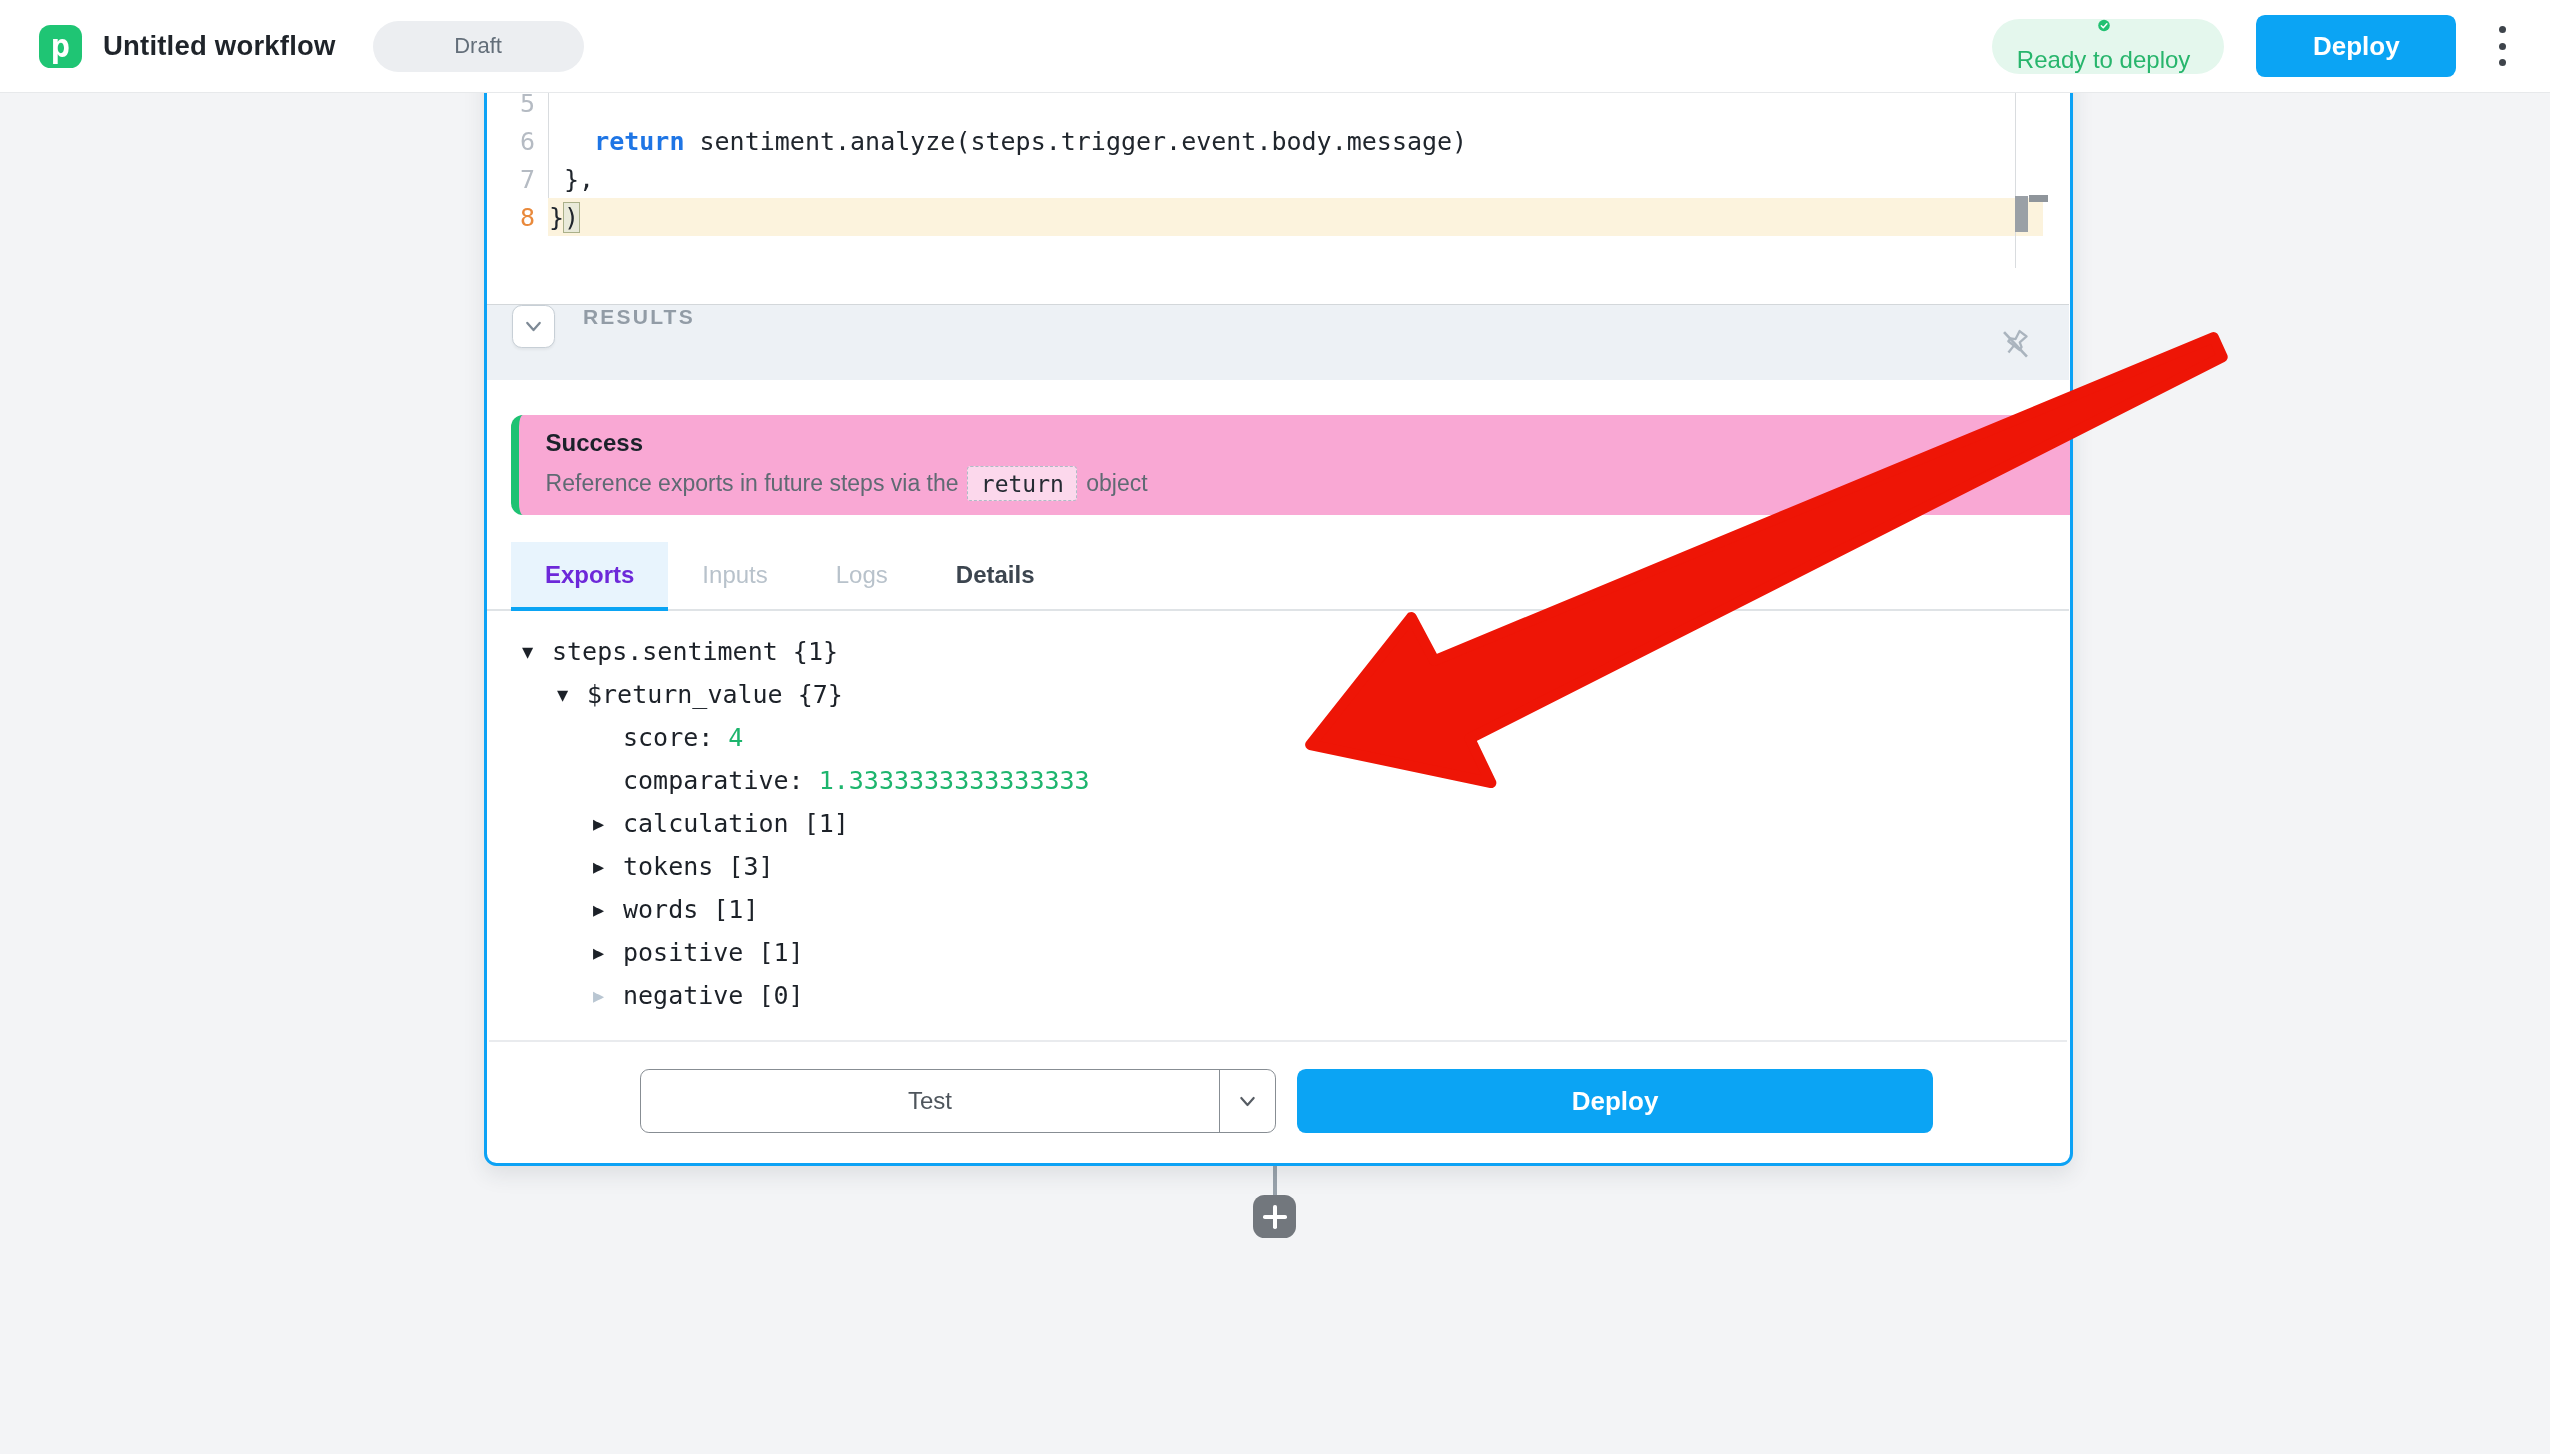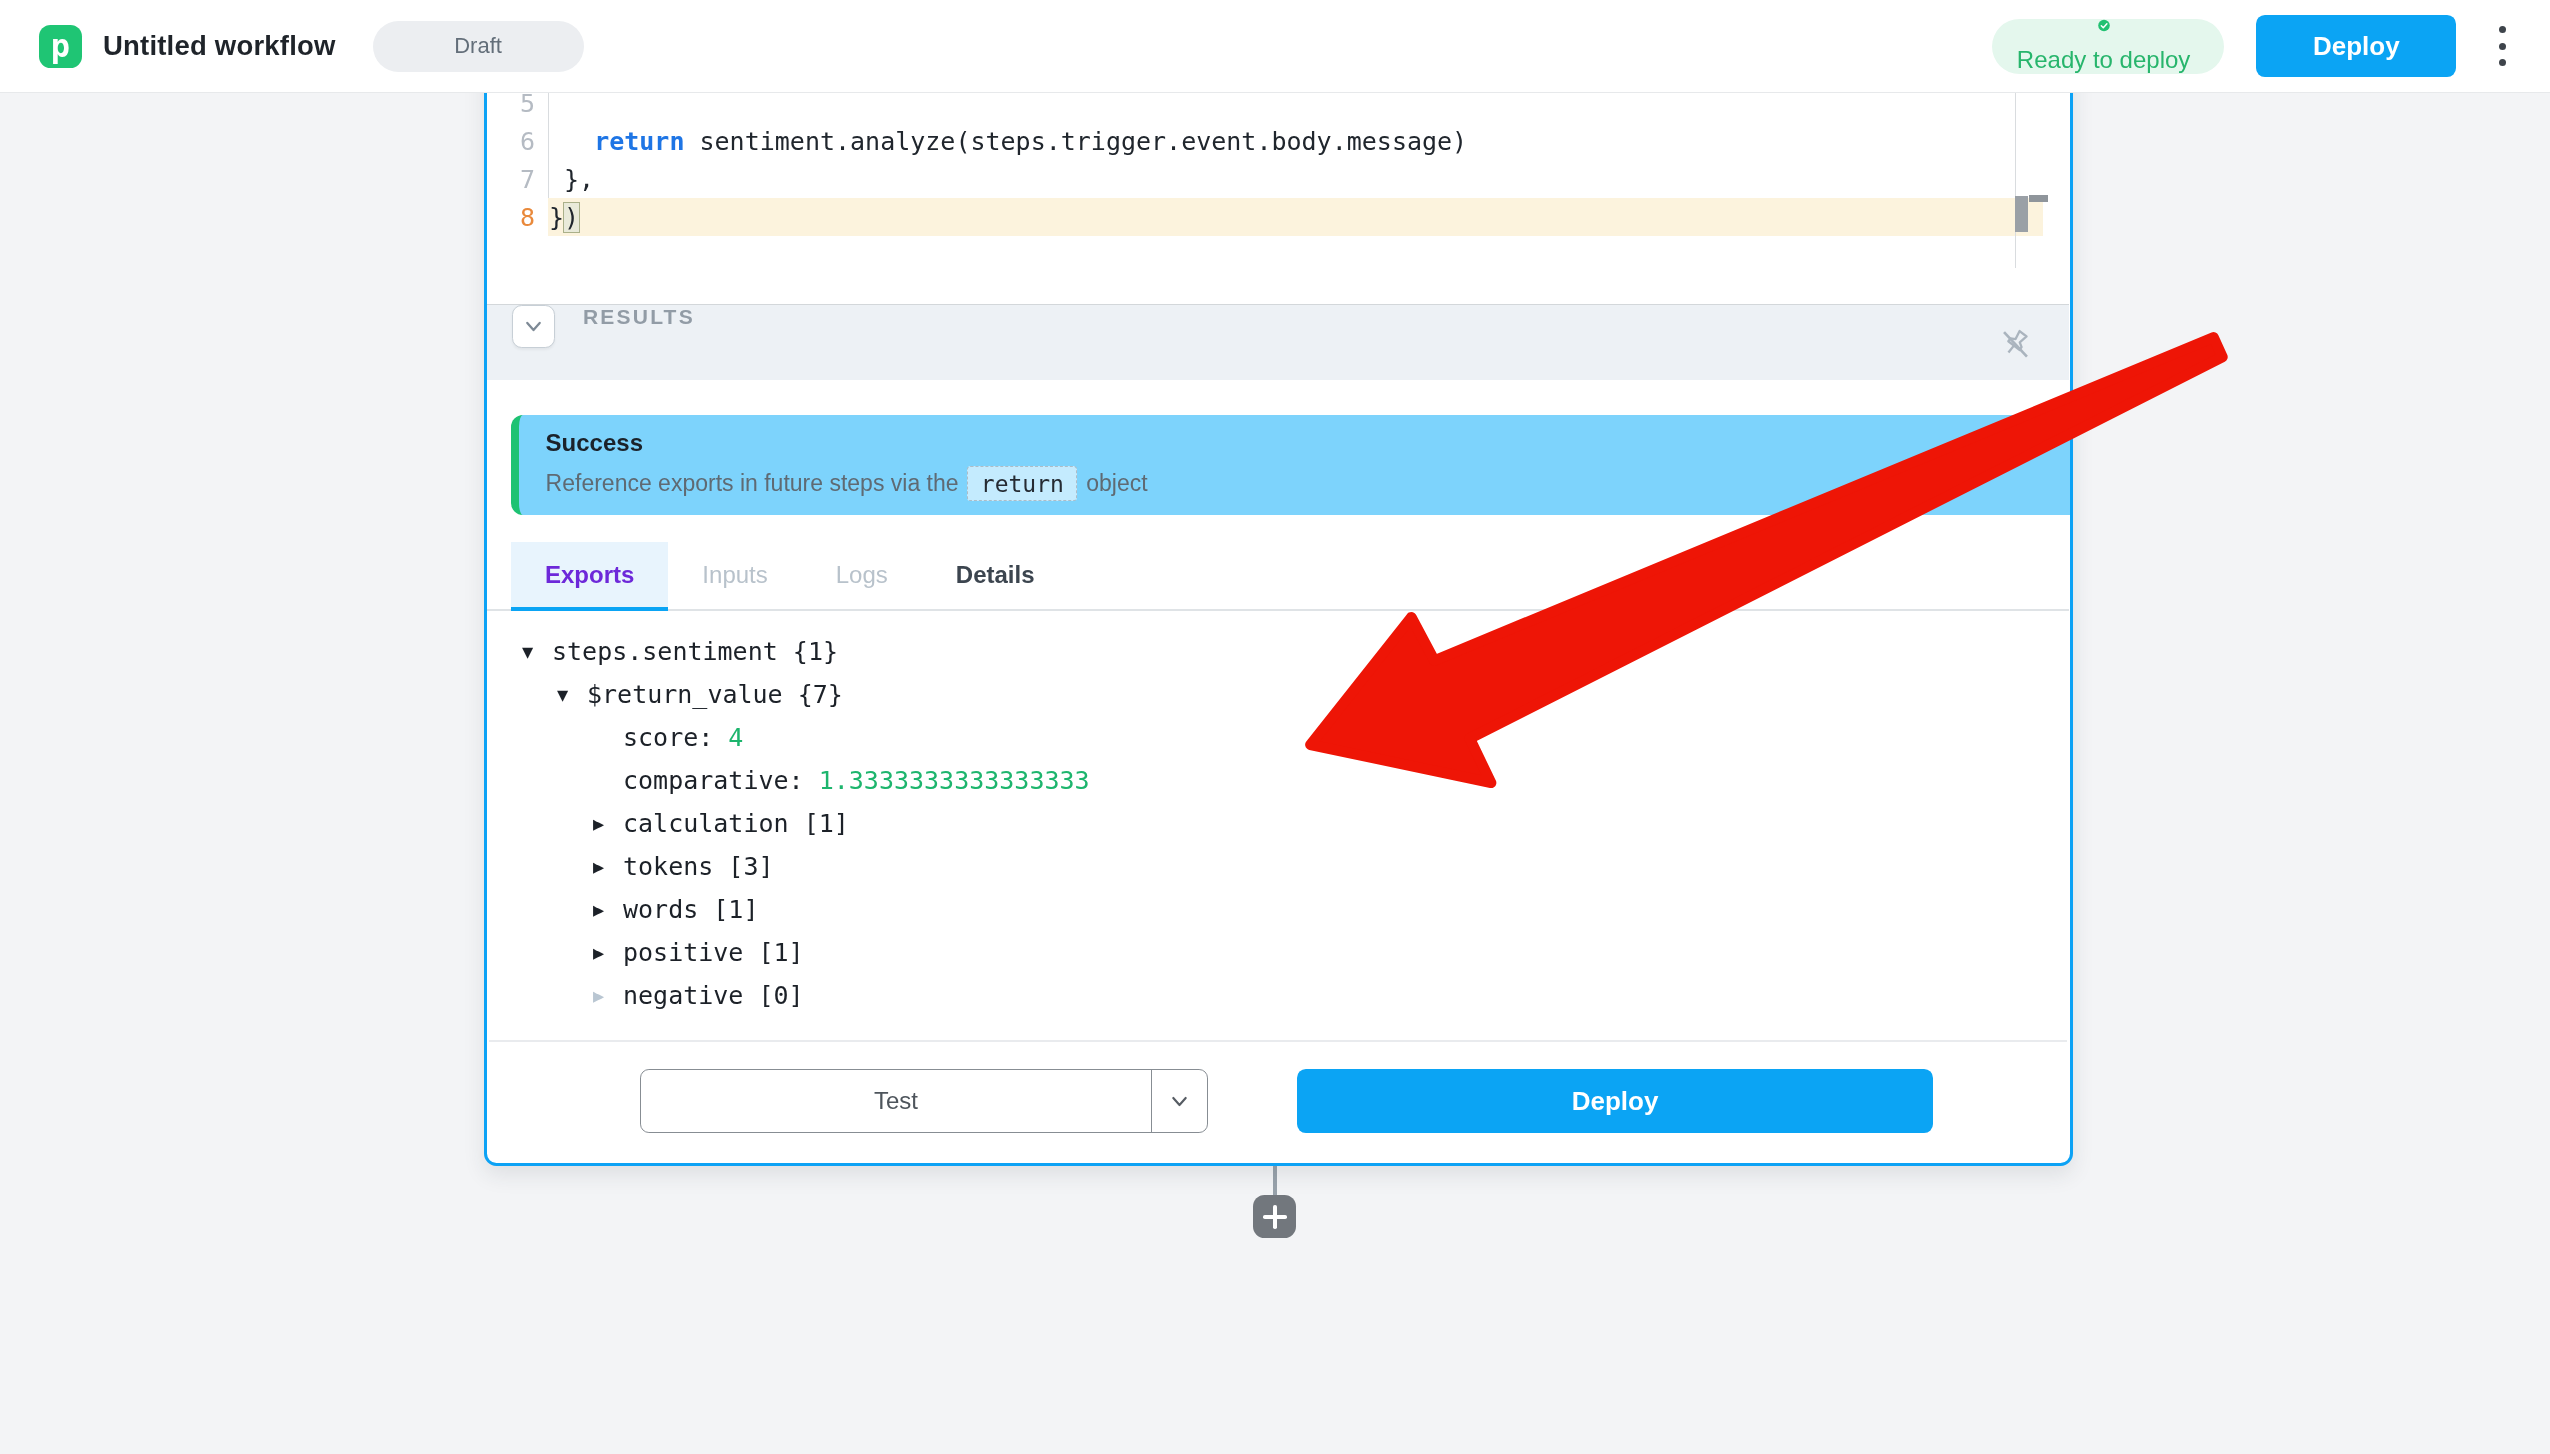--- a/index.html
+++ b/index.html
@@ -48,21 +48,21 @@
   .results-bar { position:absolute; left:0; top:312px; width:1582px; height:76px; background:#edf1f5;
     border-top:1.8px solid #d3d7da; display:flex; }
   .collapse-btn { margin-left:25px; width:43px; height:43px; background:#fff; border:1.8px solid #c7cfd6;
     border-radius:9.7px; display:flex; align-items:center; justify-content:center; cursor:pointer;
     box-shadow:0 1.8px 2.7px rgba(0,0,0,.05); }
   .results-label { margin-left:28px; font-size:21px; font-weight:700; letter-spacing:2.2px; color:#929ca6; }
   .pin-btn { position:absolute; right:32px; top:17px; width:43px; height:43px; display:flex; align-items:center; justify-content:center; cursor:pointer; }
 
   
   .success-banner { position:absolute; left:24px; top:423px; width:1803px; height:100px;
-    background:#7dd3fc; border-left:8px solid #1ec273; border-radius:12px; padding:14px 0 0 26.6px; }
+    background:#f9a8d4; border-left:8px solid #1ec273; border-radius:12px; padding:14px 0 0 26.6px; }
   .success-title { font-size:24px; font-weight:700; color:#1b222a; }
   .success-msg { margin-top:8.9px; font-size:23px; color:#5f6a73; display:flex; align-items:center; }
   .steps-chip { font-family:"DejaVu Sans Mono", monospace; font-size:23px; color:#252b33;
     border:1.8px dashed #aebcc6; border-radius:3.5px; background:rgba(255,255,255,.55);
     padding:3.5px 12.4px; margin:0 8.9px; }
 
   
   .tabs-row { position:absolute; left:0; top:550px; width:1582px; height:69px;
     border-bottom:2.7px solid #dfe3e6; display:flex; padding-left:24px; }
   .tab { position:relative; height:66px; padding:0 34px; display:flex; align-items:center;
@@ -75,21 +75,21 @@
   .tree { position:absolute; left:35px; top:638px; font-family:"DejaVu Sans Mono", monospace; font-size:25px; color:#1c2128; }
   .tree-row { height:43px; display:flex; align-items:center; }
   .tree-arrow { width:30px; flex:none; font-size:18.6px; color:#1c2128; cursor:pointer; }
   .tree-arrow.muted { color:#b9c6d2; }
   .tree-key { white-space:pre; }
   .tree-count { white-space:pre; }
   .tree-val { color:#1db56d; white-space:pre; }
 
   
   .card-divider { position:absolute; left:1.8px; top:1048px; width:1578px; height:1.8px; background:#e9ebee; }
-  .test-btn { position:absolute; left:153px; top:1077px; width:568px; height:64px; background:#fff;
+  .test-btn { position:absolute; left:153px; top:1077px; width:636px; height:64px; background:#fff;
     border:1.8px solid #878d93; border-radius:8.9px; display:flex; cursor:pointer; }
   .test-main { flex:1; display:flex; align-items:center; justify-content:center; font-size:24px; color:#4e555c; }
   .test-caret { width:56px; border-left:1.8px solid #878d93; display:flex; align-items:center; justify-content:center; cursor:pointer; }
   .deploy-btn-card { position:absolute; left:810px; top:1077px; width:636px; height:64px; background:#0ba4f4;
     border-radius:8.9px; display:flex; align-items:center; justify-content:center;
     color:#fff; font-size:26px; font-weight:700; cursor:pointer; }
 
   
   .connector { position:absolute; left:1273px; top:1166px; width:3.5px; height:30px; background:#98a2ab; z-index:4; }
   .plus-btn { position:absolute; left:1253px; top:1195px; width:43px; height:43px; background:#72777d;

